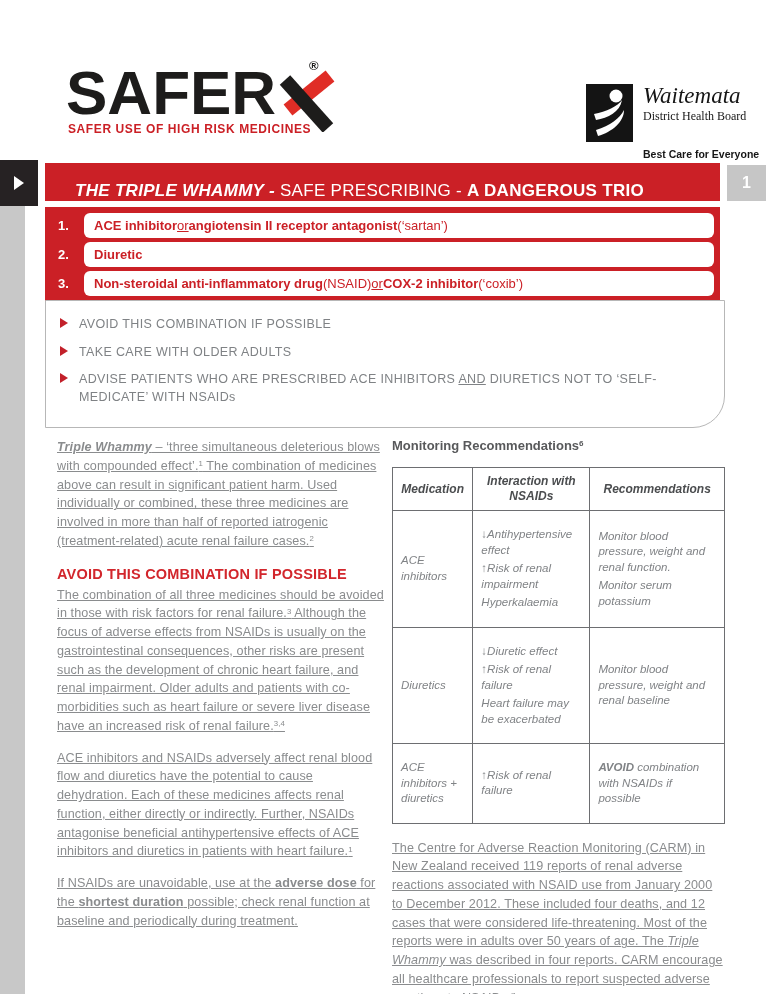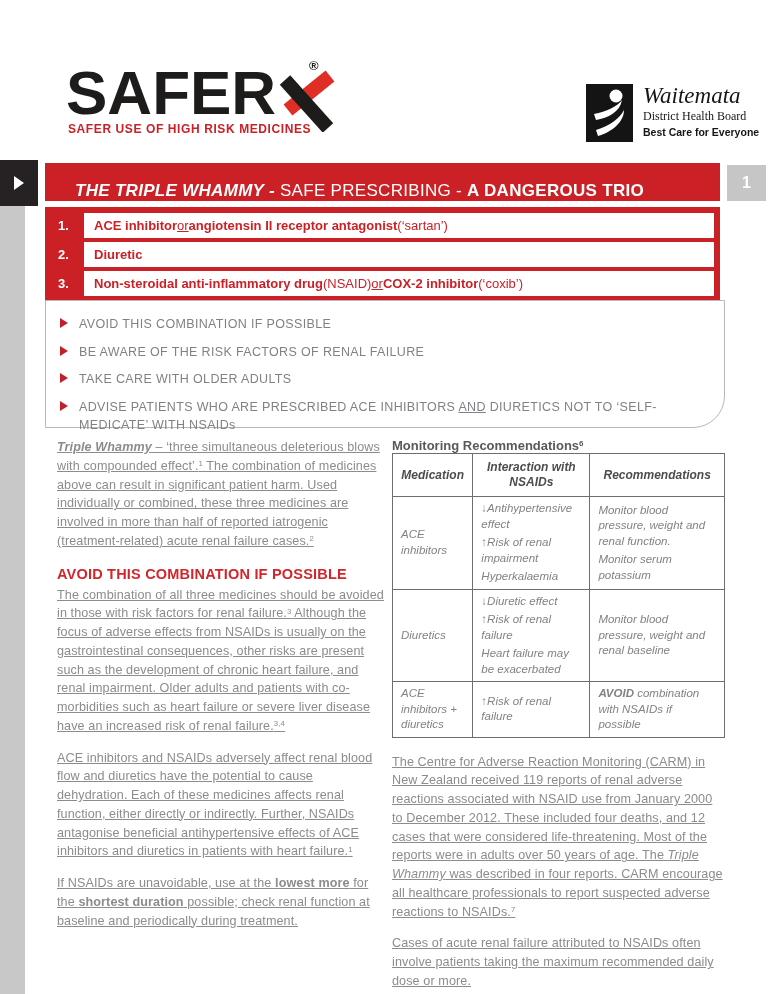--- a/index.html
+++ b/index.html
@@ -50,21 +50,21 @@
     color: #cb2026; font-weight: bold; font-size: 12px; letter-spacing: 0.6px;
     white-space: nowrap;
   }
 
   
   .dhb { position: absolute; left: 586px; top: 84px; display: flex; gap: 10px; }
   .dhb-mark { width: 47px; height: 58px; background: #141414; position: relative; }
   .dhb-text { padding-top: 0px; color: #161616; }
   .dhb-name { font-family: "Liberation Serif", serif; font-style: italic; font-size: 23px; line-height: 1.05; }
   .dhb-sub  { font-family: "Liberation Serif", serif; font-size: 12px; margin-top: 1px; }
-  .dhb-slogan { font-size: 10.5px; font-weight: bold; margin-top: 2px; }
+  .dhb-slogan { font-size: 10.5px; font-weight: bold; margin-top: 24px; }
 
   
   .banner {
     position: absolute; left: 45px; top: 163px; width: 675px; height: 38px;
     background: #cb2026; color: #ffffff;
     display: flex; align-items: flex-end; padding-left: 30px;
     font-size: 17px; letter-spacing: 0.3px; white-space: nowrap;
   }
   .banner .seg-wrap span { margin-right: 0; }
   .page-num {
@@ -80,21 +80,21 @@
   }
   .trio-row { display: flex; margin-bottom: 4px; }
   .trio-row:last-child { margin-bottom: 0; }
   .trio-num {
     width: 33px; color: #ffffff; font-weight: bold; font-size: 13px;
     display: flex; align-items: center; padding-left: 7px; flex: none;
   }
   .trio-label {
     flex: 1; background: #ffffff; color: #cb2026; font-size: 13px;
     padding: 5px 10px; min-height: 24px; display: flex; align-items: flex-end;
-    white-space: nowrap; overflow: hidden;
+    white-space: nowrap; overflow: hidden; border-radius: 6px;
   }
   .trio-label span { margin: 0; }
 
   
   .advice {
     position: absolute; left: 45px; top: 300px; width: 680px; height: 128px;
     border: 1px solid #b7b7b7; border-radius: 0 0 32px 0;
     padding: 14px 22px 0 14px; background: #ffffff;
   }
   .advice-item {
@@ -116,29 +116,29 @@
     color: #8a8c8e; font-size: 12.6px; line-height: 1.49; margin-bottom: 13px;
     letter-spacing: 0.1px;
     text-decoration: underline;
   }
   .red-heading {
     color: #d2262c; font-weight: bold; font-size: 14.5px;
     margin: 15px 0 4px 0; letter-spacing: 0.2px;
   }
 
   
-  .table-title { color: #58595b; font-weight: bold; font-size: 13px; margin-bottom: 0; }
+  .table-title { color: #58595b; font-weight: bold; font-size: 13px; margin-bottom: 14px; }
   table.monitor { width: 100%; border-collapse: collapse; font-style: italic; }
   table.monitor th {
     border: 1px solid #6d6e71; color: #4b4d4f; font-size: 12px; font-weight: bold;
     text-align: center; padding: 6px 4px; line-height: 1.25; background: #ffffff;
   }
   table.monitor td {
     border: 1px solid #6d6e71; color: #808386; font-size: 11.5px;
-    padding: 4px 8px; vertical-align: middle; line-height: 1.35;
+    padding: 16px 8px; vertical-align: middle; line-height: 1.35;
   }
   table.monitor td.med { }
   table.monitor td .line { margin-bottom: 3px; }
   table.monitor td .line:last-child { margin-bottom: 0; }
   .after-table { margin-top: 15px; }
 </style>
 </head>
 <body>
 
 <div class="page">
@@ -210,40 +210,36 @@
     </div>
   </div>
 
   <div class="advice">
     <div class="advice-item">
       <div class="tri"></div>
       <div><span>AVOID THIS COMBINATION IF POSSIBLE</span></div>
     </div>
     <div class="advice-item">
       <div class="tri"></div>
-      <div><span>BE AWARE OF THE RISK FACTORS OF RENAL FAILURE</span></div>
-    </div>
-    <div class="advice-item">
-      <div class="tri"></div>
       <div><span>TAKE CARE WITH OLDER ADULTS</span></div>
     </div>
     <div class="advice-item">
       <div class="tri"></div>
       <div><span>ADVISE PATIENTS WHO ARE PRESCRIBED ACE INHIBITORS </span><span class="u">AND</span><span> DIURETICS NOT TO ‘SELF-MEDICATE’ WITH NSAIDs</span></div>
     </div>
   </div>
 
   <div class="columns">
 
     <div class="col-left">
       <p class="body-p"><span class="bi">Triple Whammy</span><span> – ‘three simultaneous deleterious blows with compounded effect’.</span><span class="sup">1</span><span> The combination of medicines above can result in significant patient harm. Used individually or combined, these three medicines are involved in more than half of reported iatrogenic (treatment-related) acute renal failure cases.</span><span class="sup">2</span></p>
       <div class="red-heading">AVOID THIS COMBINATION IF POSSIBLE</div>
       <p class="body-p"><span>The combination of all three medicines should be avoided in those with risk factors for renal failure.</span><span class="sup">3</span><span> Although the focus of adverse effects from NSAIDs is usually on the gastrointestinal consequences, other risks are present such as the development of chronic heart failure, and renal impairment. Older adults and patients with co-morbidities such as heart failure or severe liver disease have an increased risk of renal failure.</span><span class="sup">3,4</span></p>
       <p class="body-p"><span>ACE inhibitors and NSAIDs adversely affect renal blood flow and diuretics have the potential to cause dehydration. Each of these medicines affects renal function, either directly or indirectly. Further, NSAIDs antagonise beneficial antihypertensive effects of ACE inhibitors and diuretics in patients with heart failure.</span><span class="sup">1</span></p>
-      <p class="body-p"><span>If NSAIDs are unavoidable, use at the </span><span class="b">lowest more</span><span> for the </span><span class="b">shortest duration</span><span> possible; check renal function at baseline and periodically during treatment.</span></p>
+      <p class="body-p"><span>If NSAIDs are unavoidable, use at the </span><span class="b">adverse dose</span><span> for the </span><span class="b">shortest duration</span><span> possible; check renal function at baseline and periodically during treatment.</span></p>
     </div>
 
     <div class="col-right">
       <div class="table-title"><span>Monitoring Recommendations</span><span class="sup">6</span></div>
 
       <table class="monitor">
         <thead>
           <tr>
             <th>Medication</th>
             <th>Interaction with NSAIDs</th>

